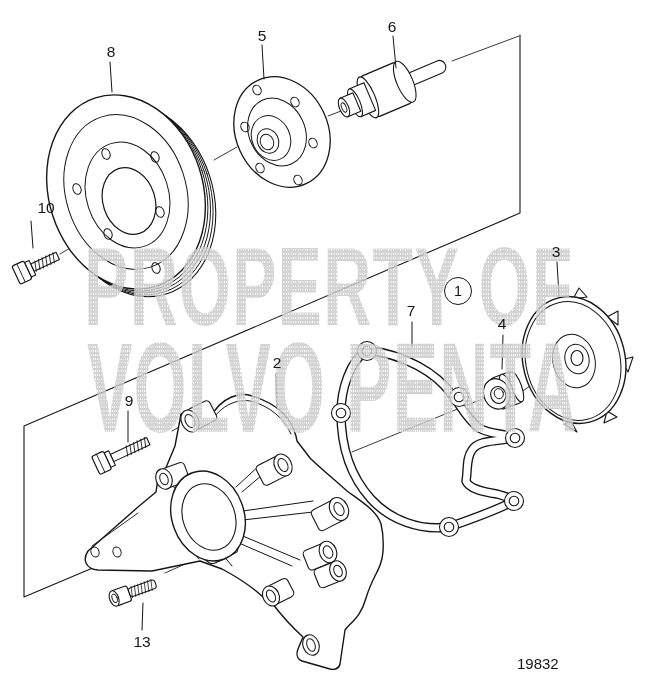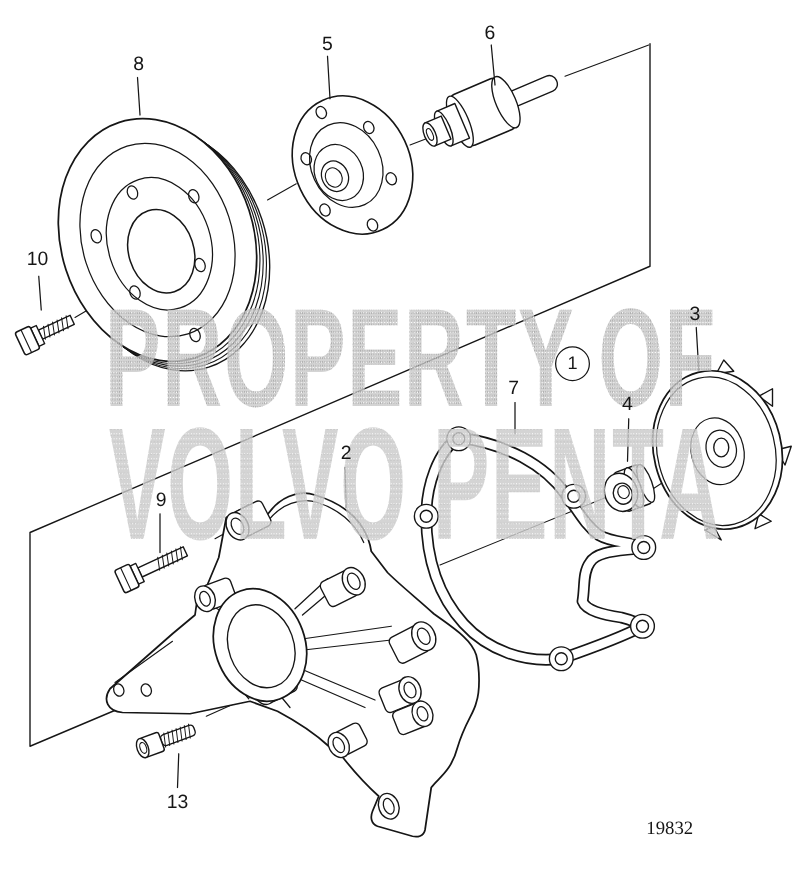--- a/index.html
+++ b/index.html
@@ -37,21 +37,21 @@
     font-size:15.5px;color:#161616;pointer-events:none;
   }
   .callout-circled{
     position:absolute;z-index:3;width:26px;height:26px;
     border:1.5px solid #161616;border-radius:50%;background:#ffffff;
     display:flex;align-items:center;justify-content:center;
     font-size:14.5px;color:#161616;transform:translate(-50%,-50%);
   }
   .drawing-number{
     position:absolute;z-index:3;left:517px;top:655px;
-    font-size:15px;color:#161616;font-family:Liberation Serif, serif;
+    font-size:15px;color:#161616;
   }
 </style>
 </head>
 <body>
 
 <div class="stage">
 
   <svg width="647" height="700" viewBox="0 0 647 700">
     <g stroke="#161616" fill="none" stroke-width="1.2" stroke-linecap="round" stroke-linejoin="round">
 
@@ -240,21 +240,21 @@
       </g>
     </g>
   </svg>
 
   <div class="wm wm1">PROPERTY OF</div>
   <div class="wm wm2">VOLVO PENTA</div>
 
   <div class="callout" style="left:111px;top:52px">8</div>
   <div class="callout" style="left:262px;top:36px">5</div>
   <div class="callout" style="left:392px;top:27px">6</div>
-  <div class="callout" style="left:30px;top:208px">10</div>
+  <div class="callout" style="left:46px;top:208px">10</div>
   <div class="callout" style="left:129px;top:401px">9</div>
   <div class="callout" style="left:277px;top:363px">2</div>
   <div class="callout" style="left:142px;top:642px">13</div>
   <div class="callout" style="left:411px;top:311px">7</div>
   <div class="callout" style="left:502px;top:324px">4</div>
   <div class="callout" style="left:556px;top:252px">3</div>
   <div class="callout-circled" style="left:458px;top:291px">
     <span>1</span>
   </div>
 

